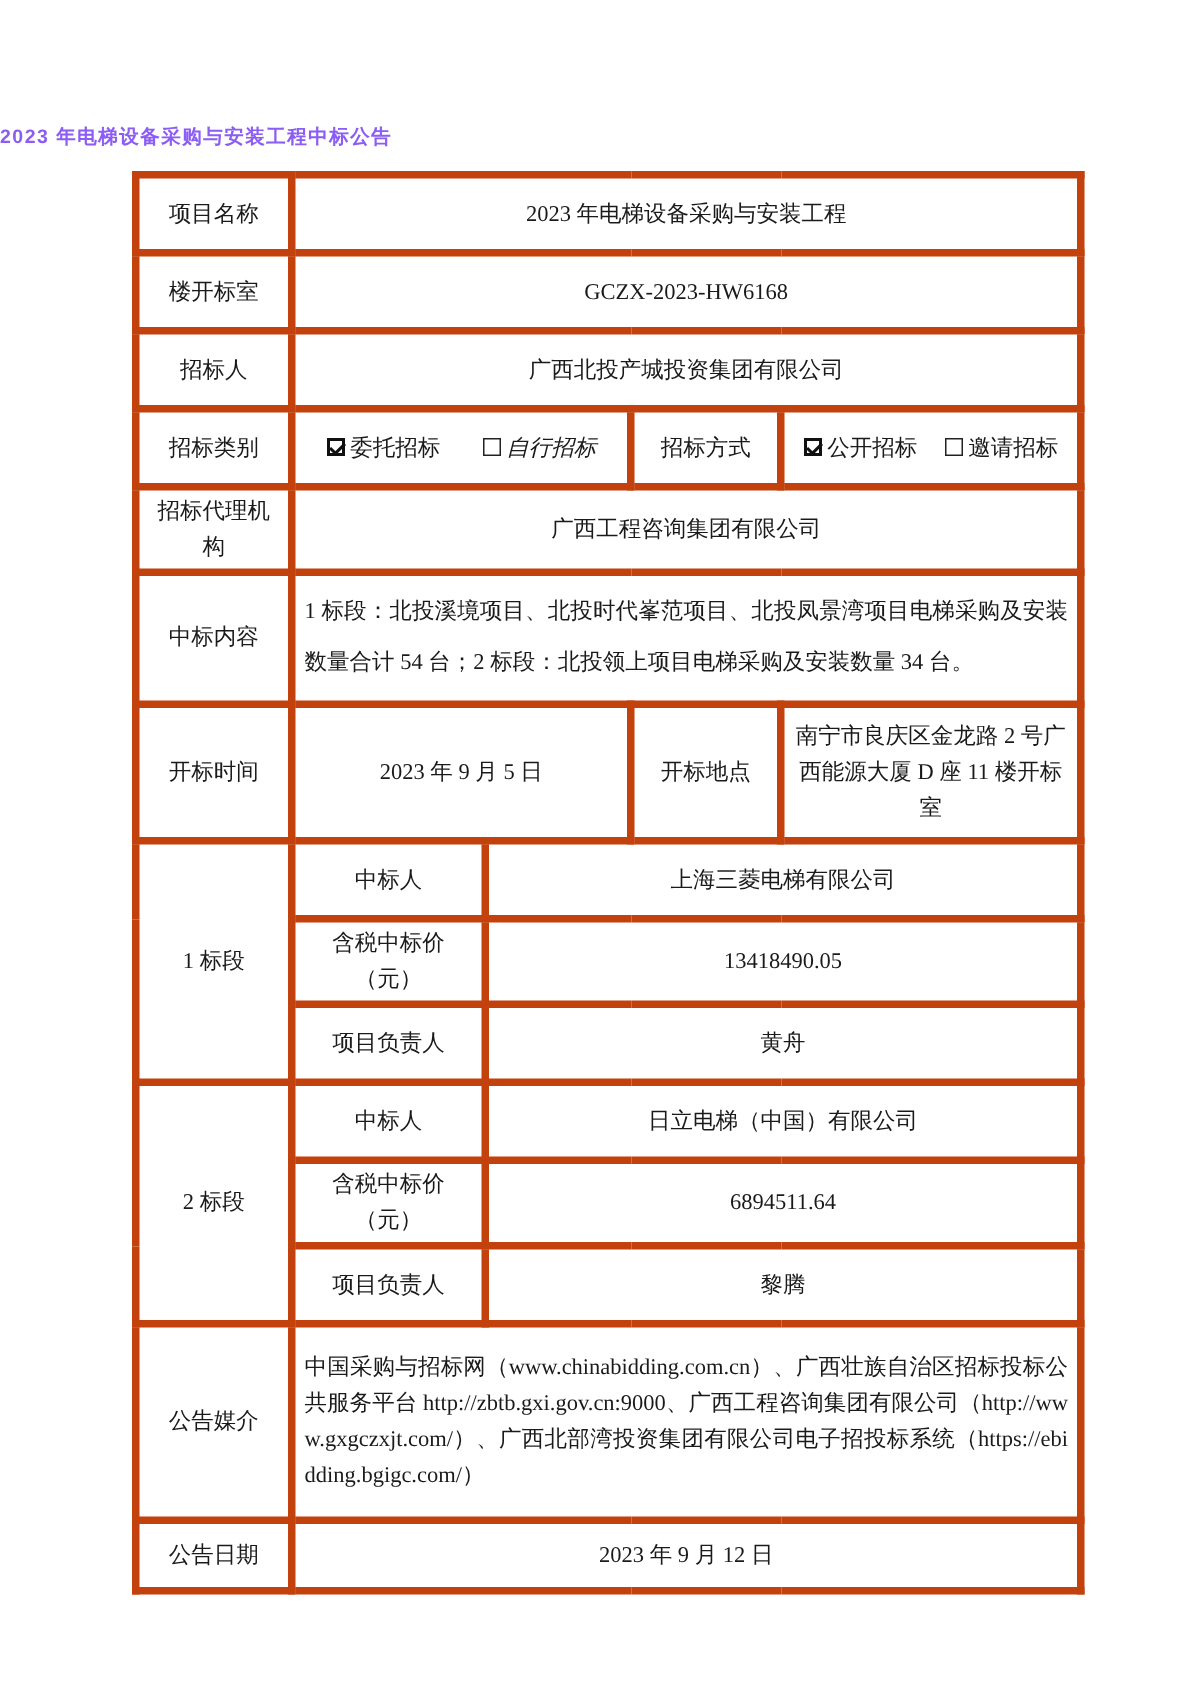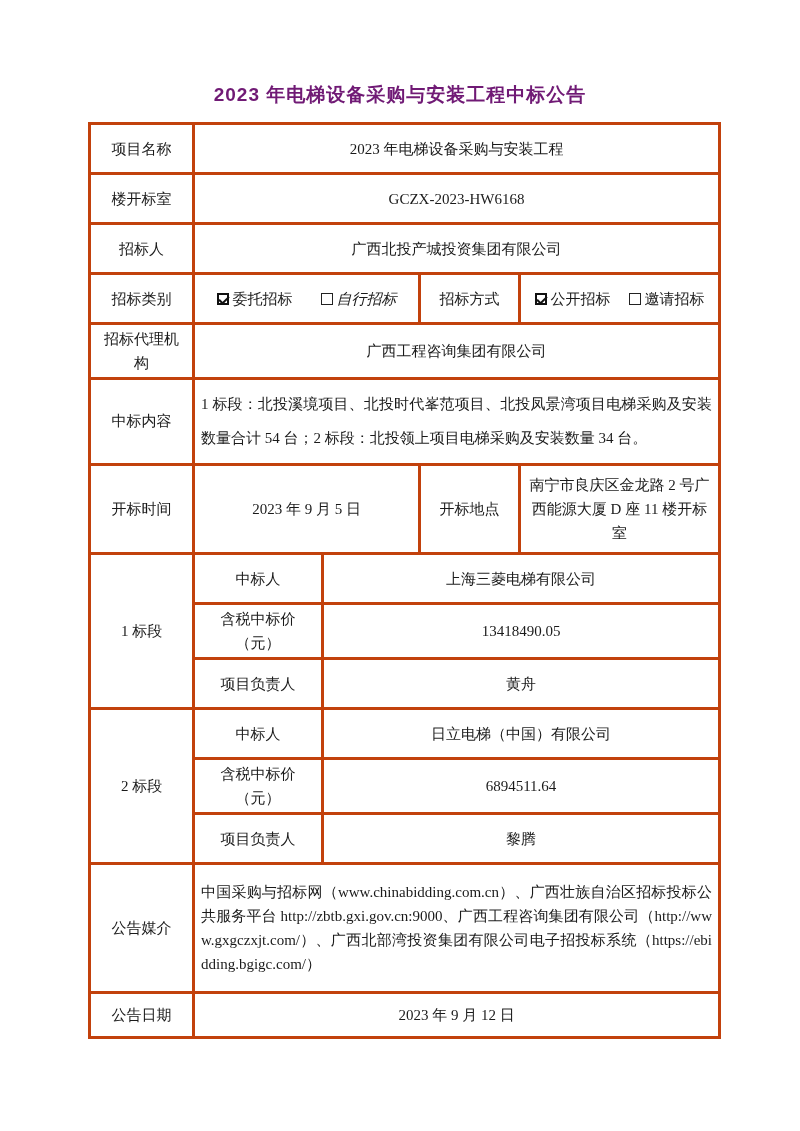--- a/index.html
+++ b/index.html
@@ -7,37 +7,36 @@
     width:800px;height:1131px;
     background:#ffffff;
     font-family:"Liberation Serif","DejaVu Serif",serif;
     color:#1a1a1a;
     position:relative;
     overflow:hidden;
   }
   .title{
     margin:0;
     padding-top:82px;
-    text-align:center;
-    font-size:19px;
+    font-size:13px;
     font-weight:bold;
     letter-spacing:1px;
-    color:#701a75;
+    color:#8b5cf6;
     font-family:"Liberation Sans","DejaVu Sans",sans-serif;
   }
   table.doc{
     border-collapse:collapse;
     margin:14px 0 0 88px;
     width:630px;
     table-layout:fixed;
     border:1px solid #3d3d3d;
     border-bottom:2px solid #3d3d3d;
   }
   table.doc td{
-    border:3px solid #c2410c;
+    border:5px solid #c2410c;
     font-size:15px;
     vertical-align:middle;
     padding:2px 6px;
     line-height:1.6;
     word-break:break-all;
   }
   td.lbl{text-align:center;padding:2px 2px;}
   td.val{text-align:center;padding-left:10px;}
   td.center{text-align:center;padding-left:2px;}
   td.just{text-align:justify;padding:6px 10px;}

